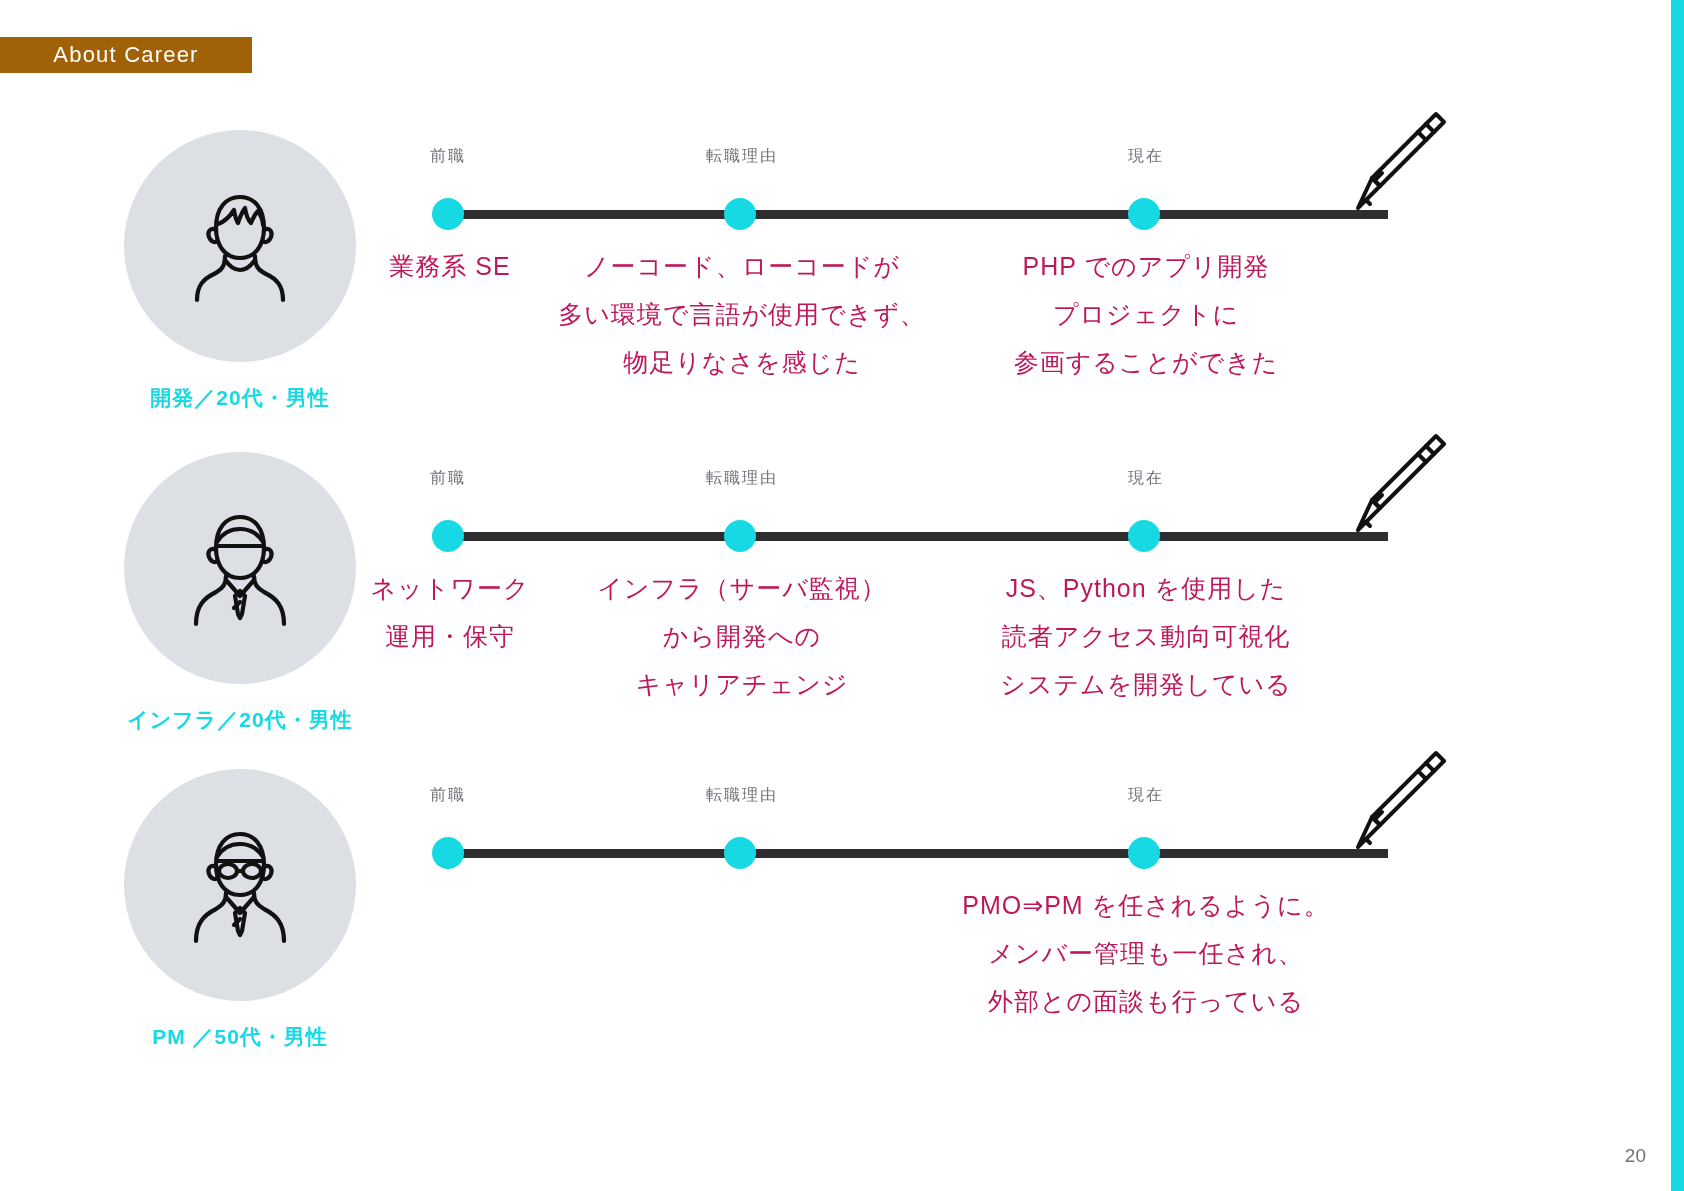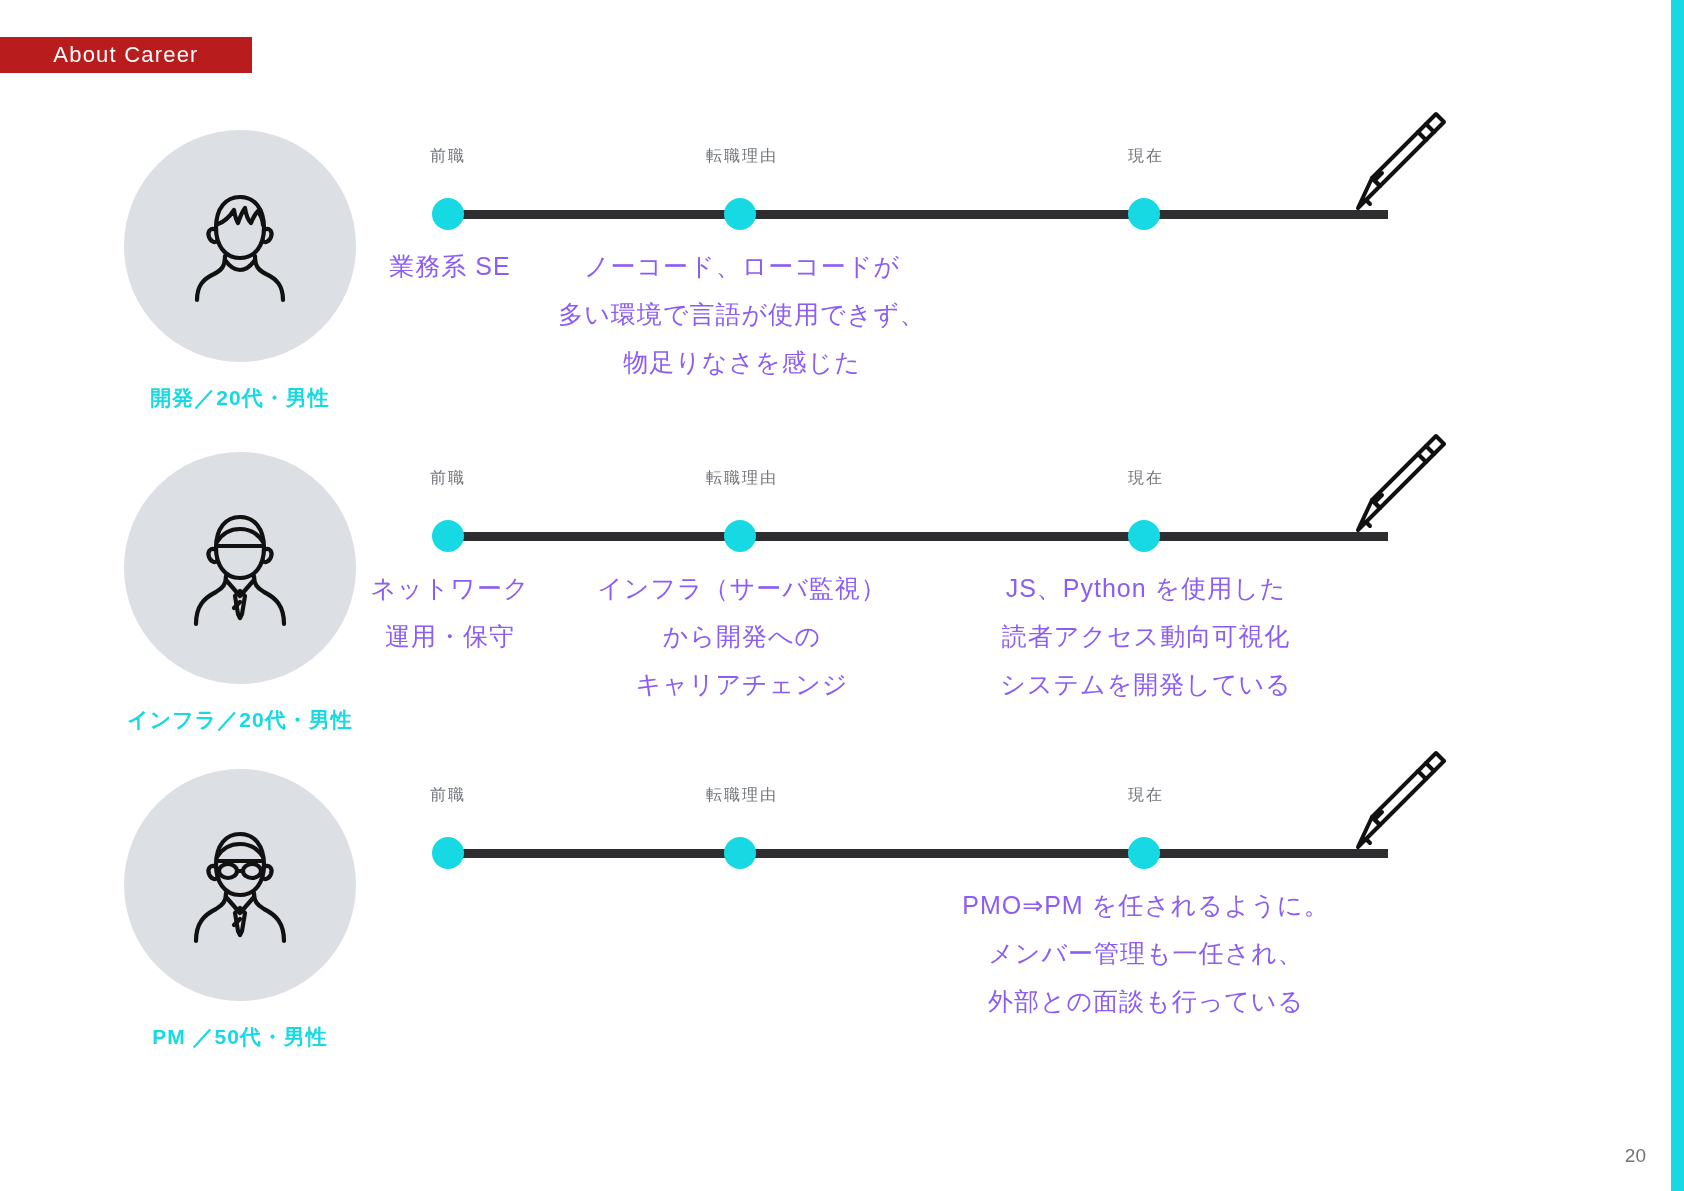--- a/index.html
+++ b/index.html
@@ -31,21 +31,21 @@
   .header {
     position: absolute;
     top: 37px;
     left: 0;
     display: flex;
     align-items: center;
   }
   .header-badge {
     width: 252px;
     height: 36px;
-    background: #b91c1c;
+    background: #a16207;
     color: #ffffff;
     font-size: 22px;
     letter-spacing: 1.2px;
     display: flex;
     align-items: center;
     justify-content: center;
     font-weight: 300;
   }
   .header-subtitle {
     margin-left: 32px;
@@ -133,21 +133,21 @@
   }
   .tl-stage-label.s1 { left: 68px; }
   .tl-stage-label.s2 { left: 362px; }
   .tl-stage-label.s3 { left: 766px; font-family: Liberation Serif, serif; }
 
   .tl-text {
     position: absolute;
     top: 130px;
     font-size: 25px;
     line-height: 1.92;
-    color: #8b5cf6;
+    color: #be185d;
     letter-spacing: 1px;
     font-weight: 300;
     text-align: center;
     transform: translateX(-50%);
     white-space: pre-line;
   }
   .tl-text.t1 { left: 70px;  width: 280px; }
   .tl-text.t2 { left: 362px; width: 420px; }
   .tl-text.t3 { left: 766px; width: 420px; }
 
@@ -202,20 +202,23 @@
       <div class="tl-dot d3"></div>
 
       <div class="tl-stage-label s1">前職</div>
       <div class="tl-stage-label s2">転職理由</div>
       <div class="tl-stage-label s3">現在</div>
 
       <div class="tl-text t1">業務系 SE</div>
       <div class="tl-text t2">ノーコード、ローコードが
 多い環境で言語が使用できず、
 物足りなさを感じた</div>
+      <div class="tl-text t3">PHP でのアプリ開発
+プロジェクトに
+参画することができた</div>
 
       <div class="pen">
         <svg width="110" height="110" viewBox="0 0 110 110" fill="none" stroke="#111111" stroke-width="4" stroke-linecap="round" stroke-linejoin="round">
           <path d="M96 6 L104 14 L40 78 L32 70 Z"></path>
           <path d="M32 70 L40 78 L18 100 Z"></path>
           <path d="M26 92 L30 96"></path>
           <path d="M86 16 L94 24"></path>
           <path d="M78 24 L86 32"></path>
           <path d="M35 72 L42 65"></path>
         </svg>

